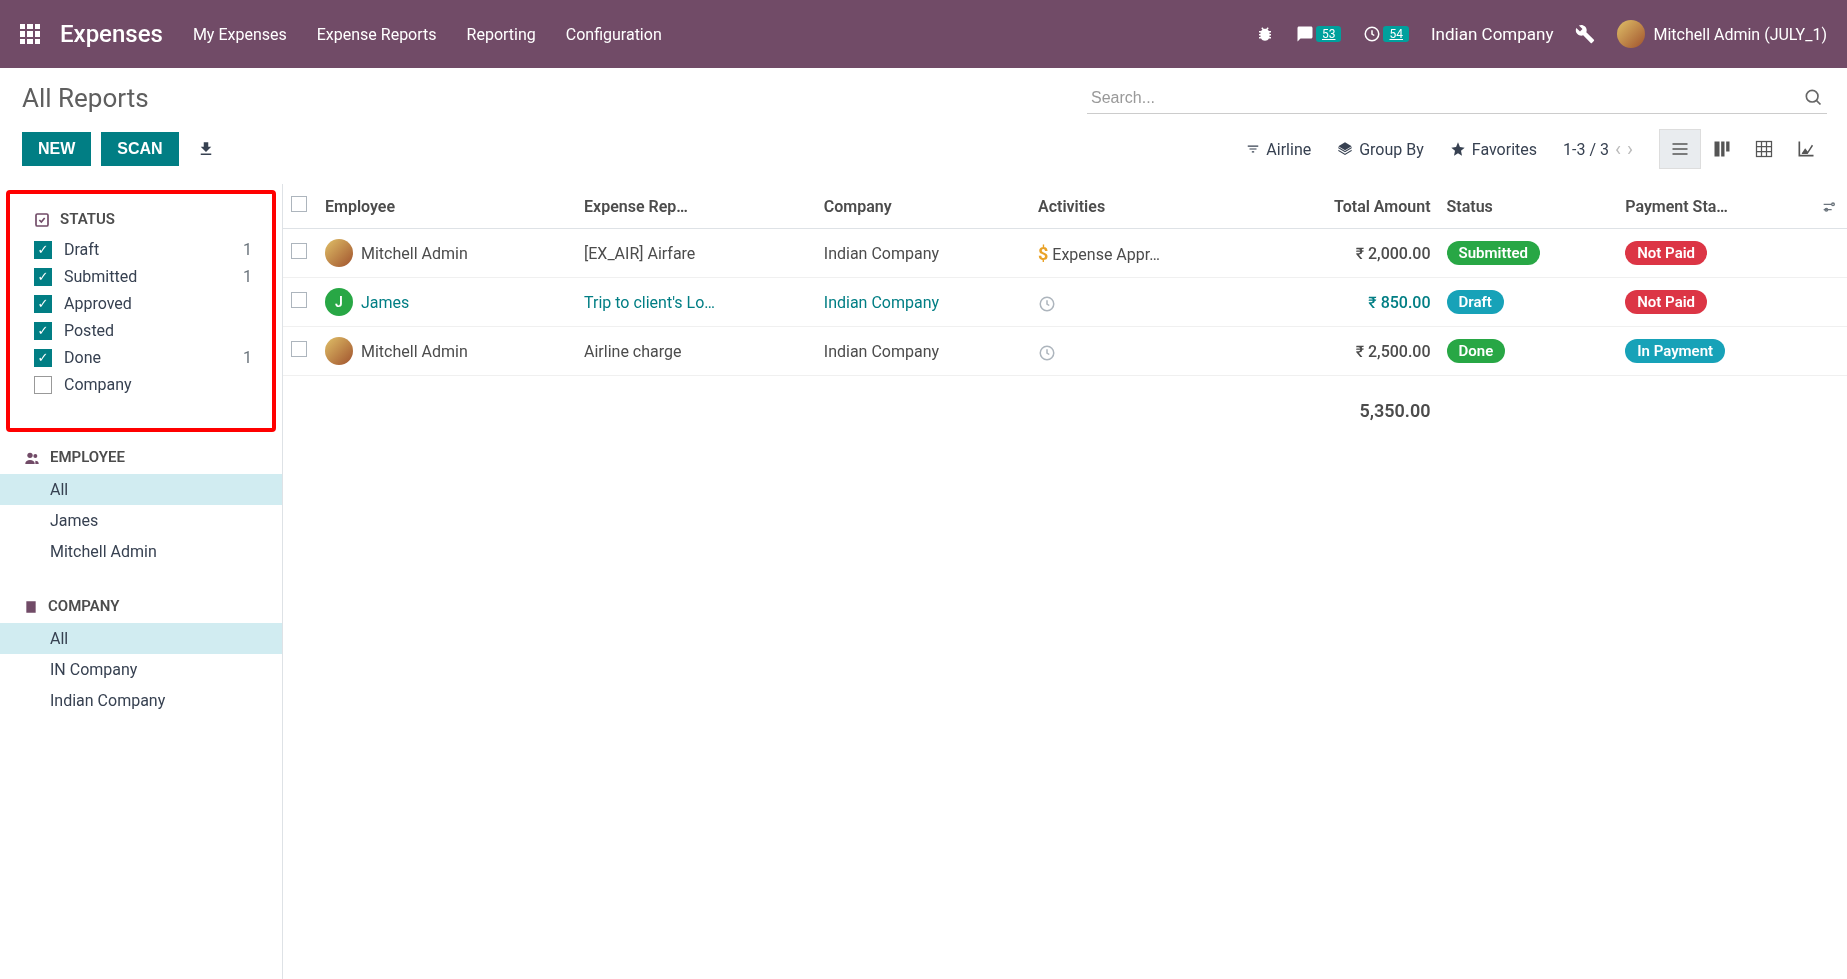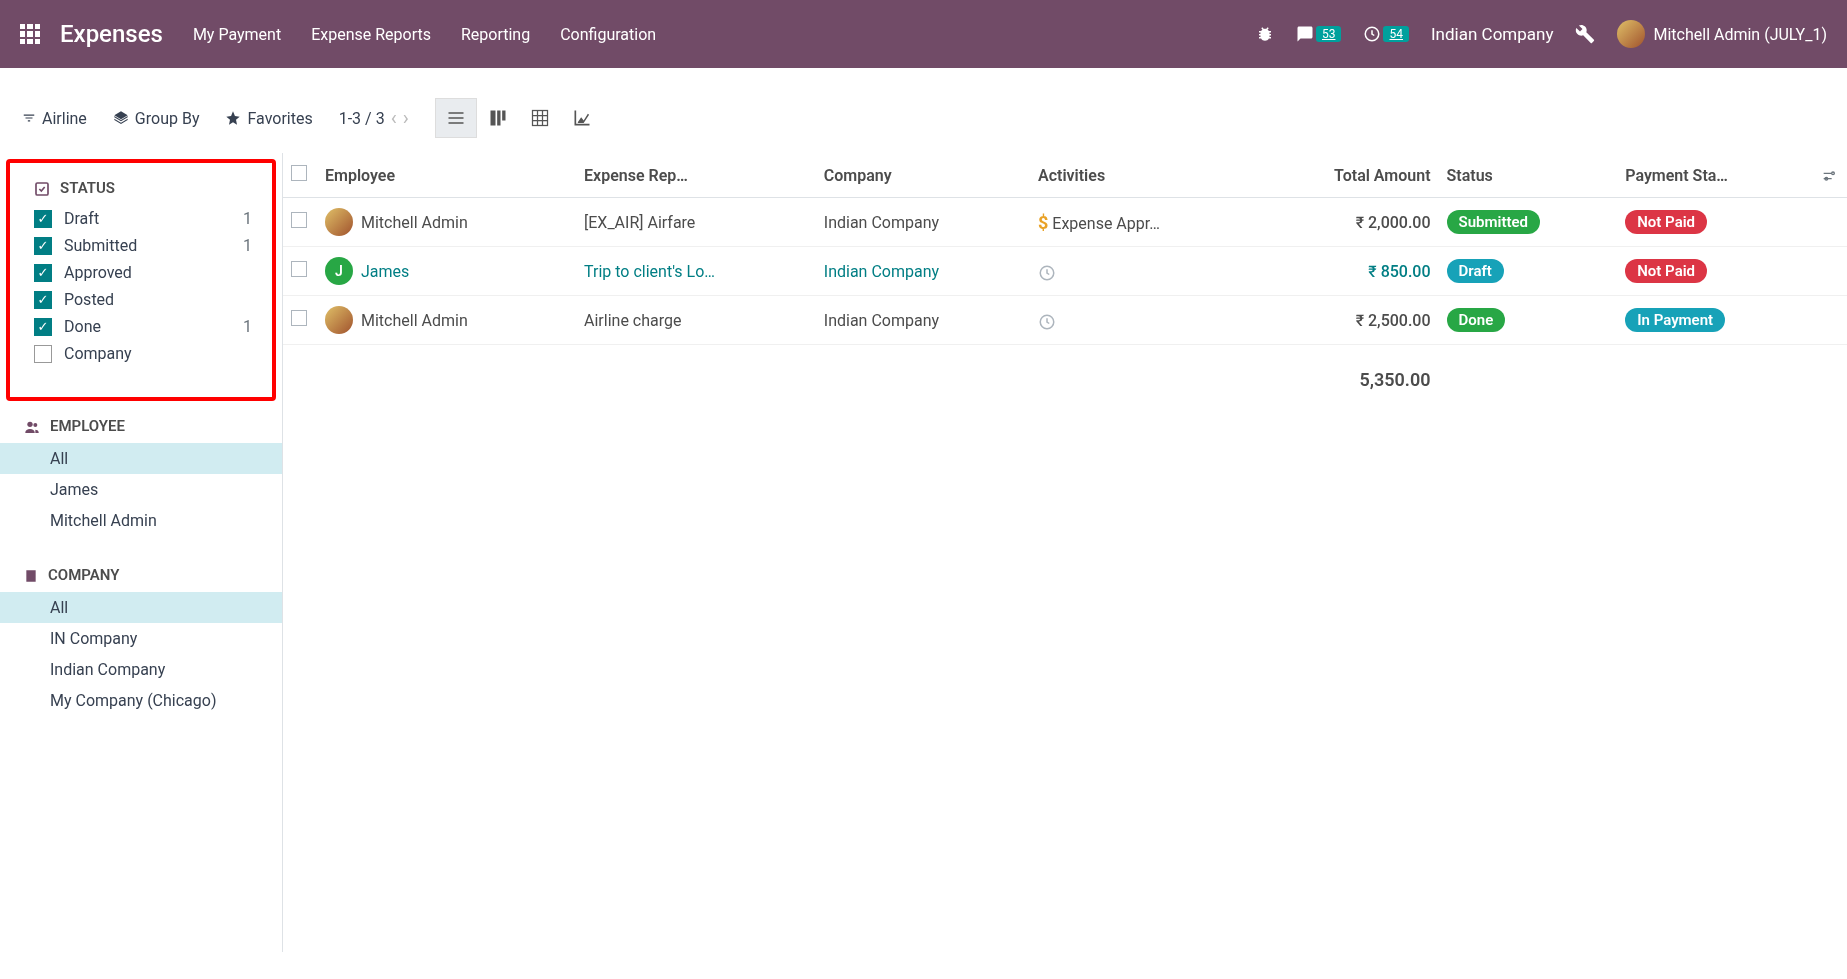--- a/index.html
+++ b/index.html
@@ -92,21 +92,21 @@
       <span></span>
       <span></span>
       <span></span>
       <span></span>
       <span></span>
       <span></span>
       <span></span>
   </div>
   <div class="brand">Expenses</div>
   <div class="menu">
-    <a>My Payment</a>
+    <a>My Expenses</a>
     <a>Expense Reports</a>
     <a>Reporting</a>
     <a>Configuration</a>
   </div>
   <div class="right">
     <span class="icon-btn">
       <svg width="18" height="18" viewBox="0 0 24 24" fill="currentColor">
           <path d="M20 8h-2.81c-.45-.78-1.07-1.45-1.82-1.96L17 4.41 15.59 3l-2.17 2.17C12.96 5.06 12.49 5 12 5s-.96.06-1.41.17L8.41 3 7 4.41l1.62 1.63C7.88 6.55 7.26 7.22 6.81 8H4v2h2.09c-.05.33-.09.66-.09 1v1H4v2h2v1c0 .34.04.67.09 1H4v2h2.81c1.04 1.79 2.97 3 5.19 3s4.15-1.21 5.19-3H20v-2h-2.09c.05-.33.09-.66.09-1v-1h2v-2h-2v-1c0-.34-.04-.67-.09-1H20V8z"></path>
         </svg>
     </span>
@@ -130,21 +130,42 @@
         </svg>
     </span>
     <div class="user">
       <span class="avatar-img"></span>
       <span>Mitchell Admin (JULY_1)</span>
     </div>
   </div>
 </div>
 
 <div class="control-panel">
+  <div class="cp-row1">
+    <div class="cp-title">All Reports</div>
+    <div class="search-wrap">
+      <input class="search-input" placeholder="Search..." style="">
+      <span class="search-mag">
+        <svg width="20" height="20" viewBox="0 0 24 24" fill="none" stroke="currentColor" stroke-width="2">
+            <circle cx="11" cy="11" r="7"></circle>
+            <path d="M21 21l-5-5"></path>
+          </svg>
+      </span>
+    </div>
+  </div>
   <div class="cp-row2">
+    <div class="cp-left">
+      <button class="btn-primary">NEW</button>
+      <button class="btn-primary">SCAN</button>
+      <span class="btn-icon-dl">
+        <svg width="18" height="18" viewBox="0 0 24 24" fill="currentColor">
+            <path d="M19 9h-4V3H9v6H5l7 7 7-7zM5 18v2h14v-2H5z"></path>
+          </svg>
+      </span>
+    </div>
     <div class="cp-right">
       <div class="cp-btn">
         <svg width="14" height="14" viewBox="0 0 24 24" fill="currentColor">
             <path d="M10 18h4v-2h-4v2zM3 6v2h18V6H3zm3 7h12v-2H6v2z"></path>
           </svg>
         <span>Airline</span>
       </div>
       <div class="cp-btn">
         <svg width="16" height="16" viewBox="0 0 24 24" fill="currentColor">
             <path d="M12 2L2 8l10 6 10-6-10-6zm0 13L2 9v2l10 6 10-6V9l-10 6zm0 4L2 13v2l10 6 10-6v-2l-10 6z"></path>
@@ -253,21 +274,20 @@
       <div class="sb-header">
         <span class="ico"><svg width="14" height="14" viewBox="0 0 24 24" fill="currentColor">
               <path d="M4 2h16v20H4zm3 3h3v3H7zm0 5h3v3H7zm0 5h3v3H7zm7-10h3v3h-3zm0 5h3v3h-3zm0 5h3v3h-3z"></path>
             </svg></span>
         <span>COMPANY</span>
       </div>
       <div id="company-items">
           <div class="sb-item-plain selected">All</div>
           <div class="sb-item-plain">IN Company</div>
           <div class="sb-item-plain">Indian Company</div>
-          <div class="sb-item-plain">My Company (Chicago)</div>
         </div>
     </div>
   </div>
 
   <div class="content">
     <table>
       <thead>
         <tr>
           <th class="chk-cell"><span class="chk-box"></span></th>
           <th>Employee</th>

